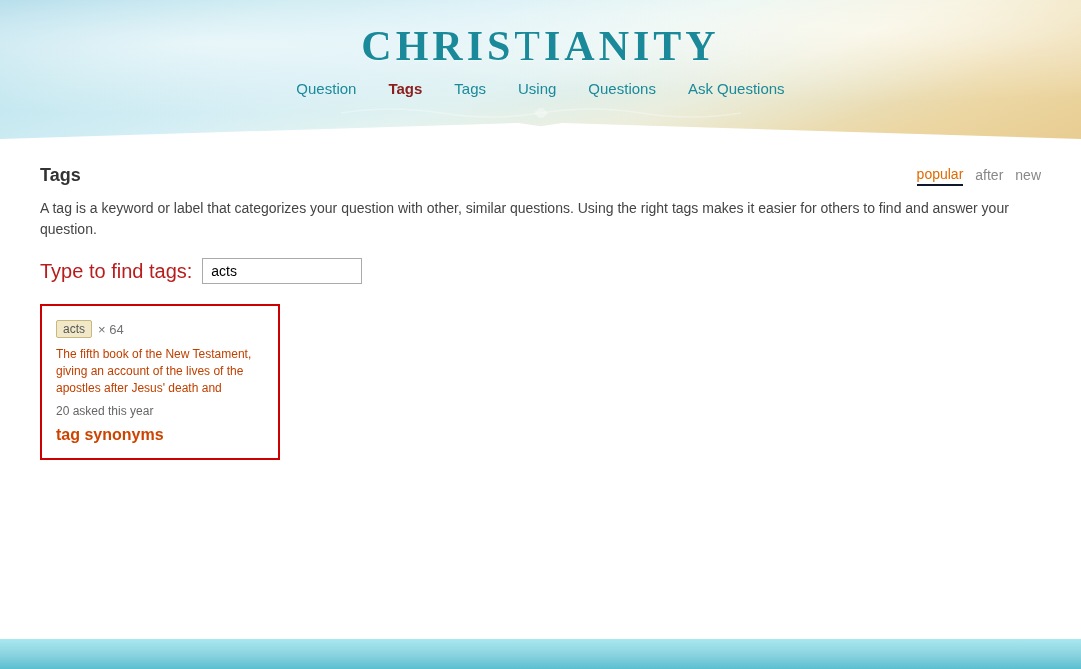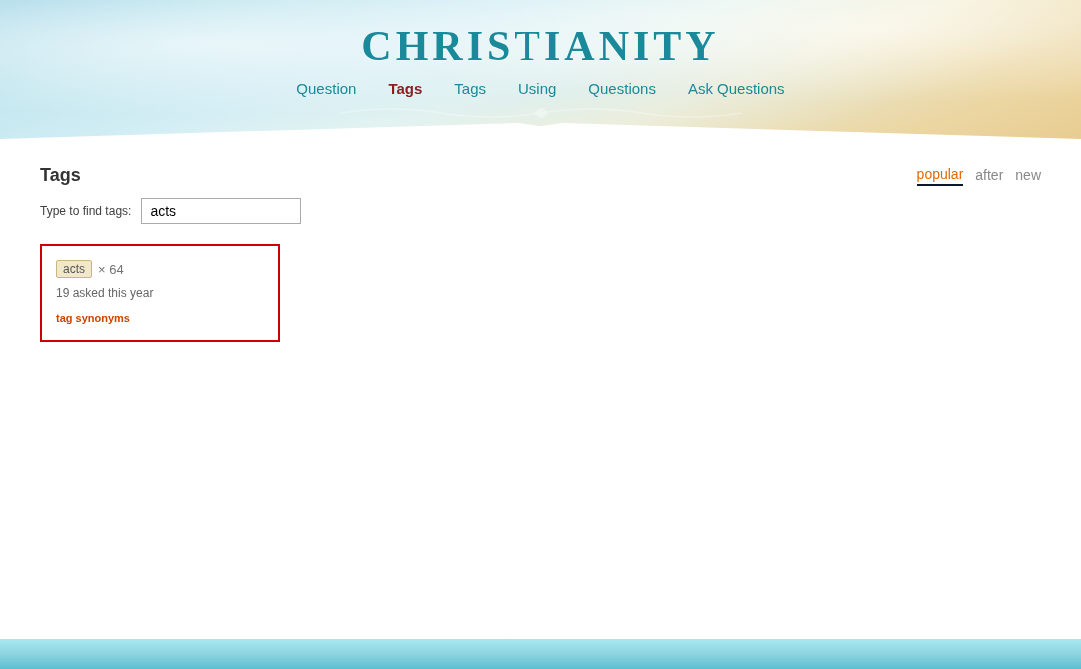--- a/index.html
+++ b/index.html
@@ -150,22 +150,22 @@
     }
 
     .search-row {
       display: flex;
       align-items: center;
       gap: 10px;
       margin-bottom: 20px;
     }
 
     .search-label {
-      font-size: 12px;
-      color: #404040;
+      font-size: 20px;
+      color: #b91c1c;
     }
 
     .search-input {
       padding: 4px 8px;
       font-size: 14px;
       border: 1px solid #aaa;
       width: 160px;
       outline: none;
     }
 
@@ -205,21 +205,21 @@
       margin-bottom: 8px;
     }
 
     .tag-stats {
       font-size: 12px;
       color: #666;
       margin-bottom: 8px;
     }
 
     .tag-synonyms-link {
-      font-size: 11px;
+      font-size: 16px;
       color: #cc4400;
       font-weight: bold;
       cursor: pointer;
       text-decoration: none;
     }
 
     
     .footer-area {
       position: fixed;
       bottom: 0;
@@ -266,30 +266,32 @@
 
   <div class="tags-header">
     <h1 class="tags-title">Tags</h1>
     <div class="sort-options">
       <span class="sort-option active">popular</span>
       <span class="sort-option">after</span>
       <span class="sort-option">new</span>
     </div>
   </div>
 
+  <p class="description-text">A tag is a keyword or label that categorizes your question with other, similar questions. Using the right tags makes it easier for others to find and answer your question.</p>
 
   <div class="search-row">
     <label class="search-label">Type to find tags:</label>
     <input class="search-input" type="text" value="acts" style="">
   </div>
 
   <div class="tag-card">
     <div class="tag-card-header">
       <span class="tag-badge">acts</span>
       <span class="tag-count">× 64</span>
     </div>
-    <p class="tag-stats">19 asked this year</p>
+    <p class="tag-description">The fifth book of the New Testament, giving an account of the lives of the apostles after Jesus' death and</p>
+    <p class="tag-stats">20 asked this year</p>
     <a class="tag-synonyms-link">tag synonyms</a>
   </div>
 
 </div>
 
 <div class="footer-area"></div>
 
 </body></html>

